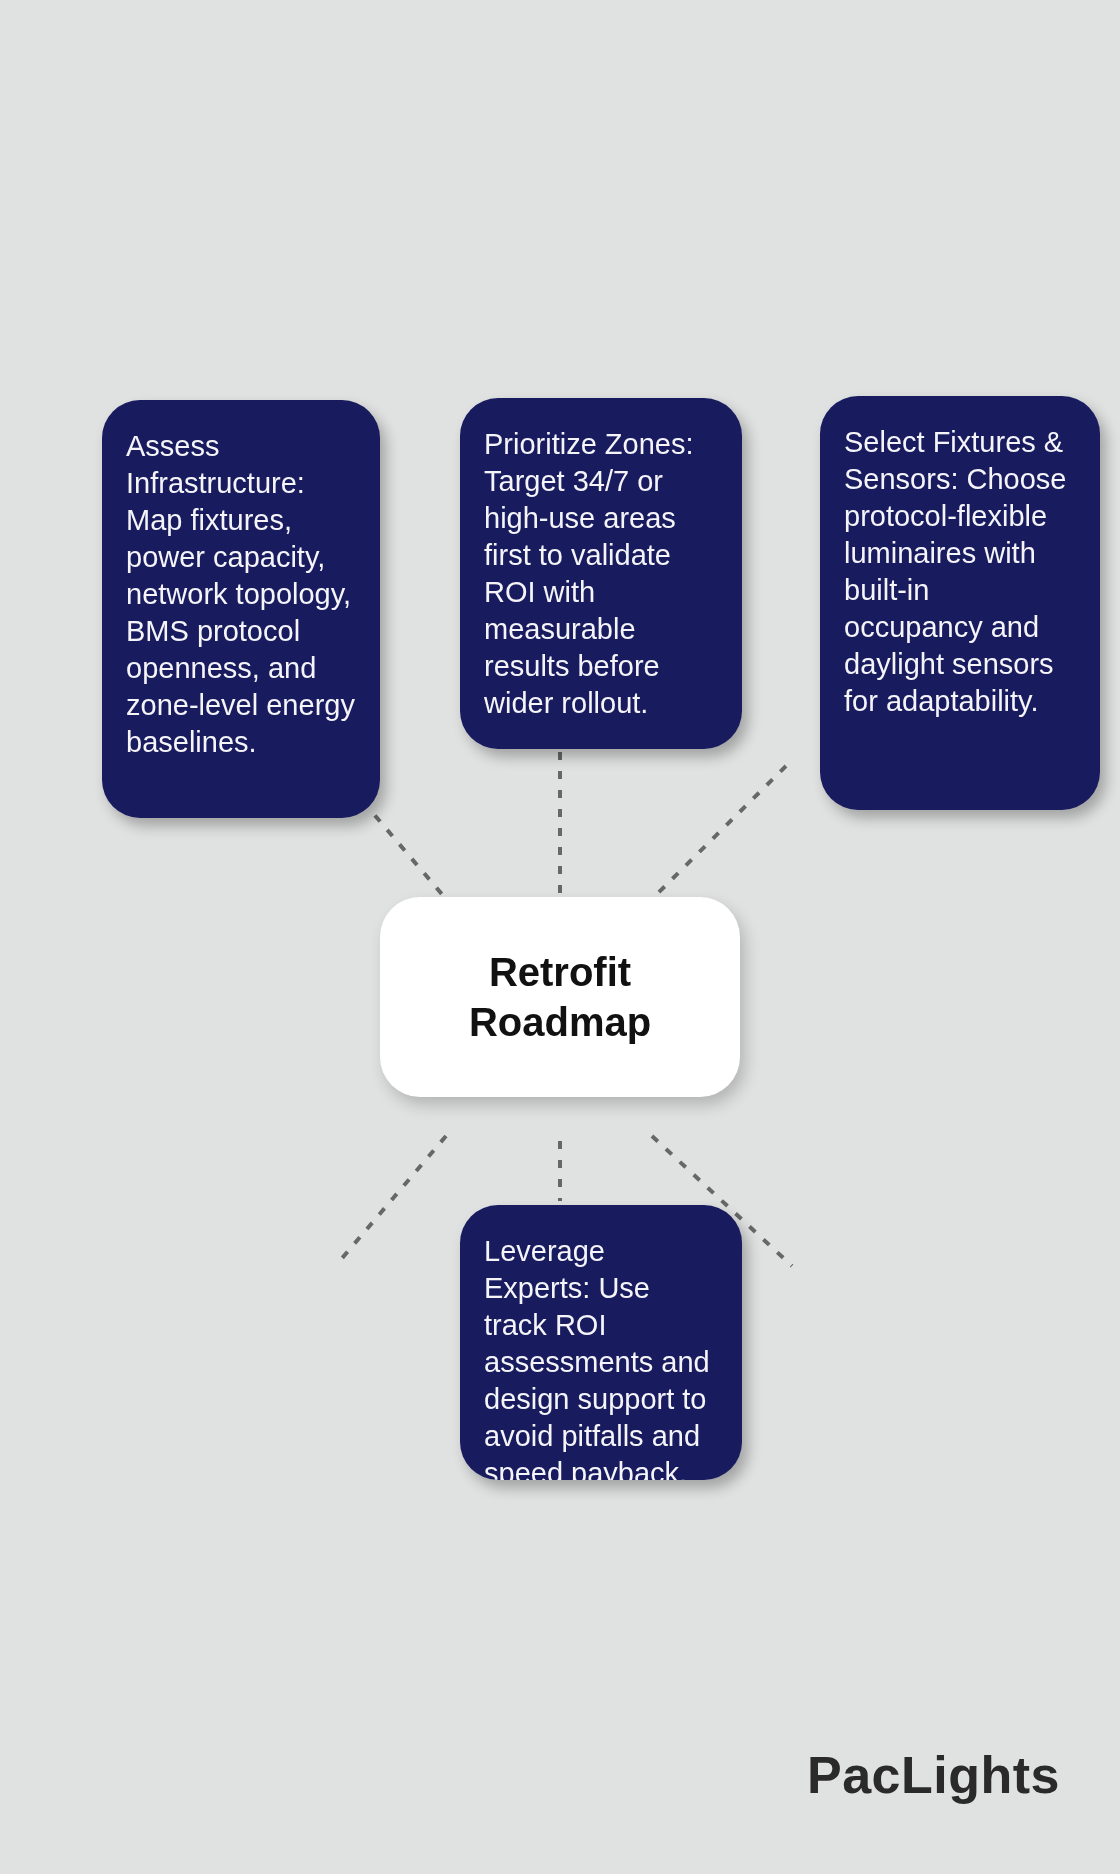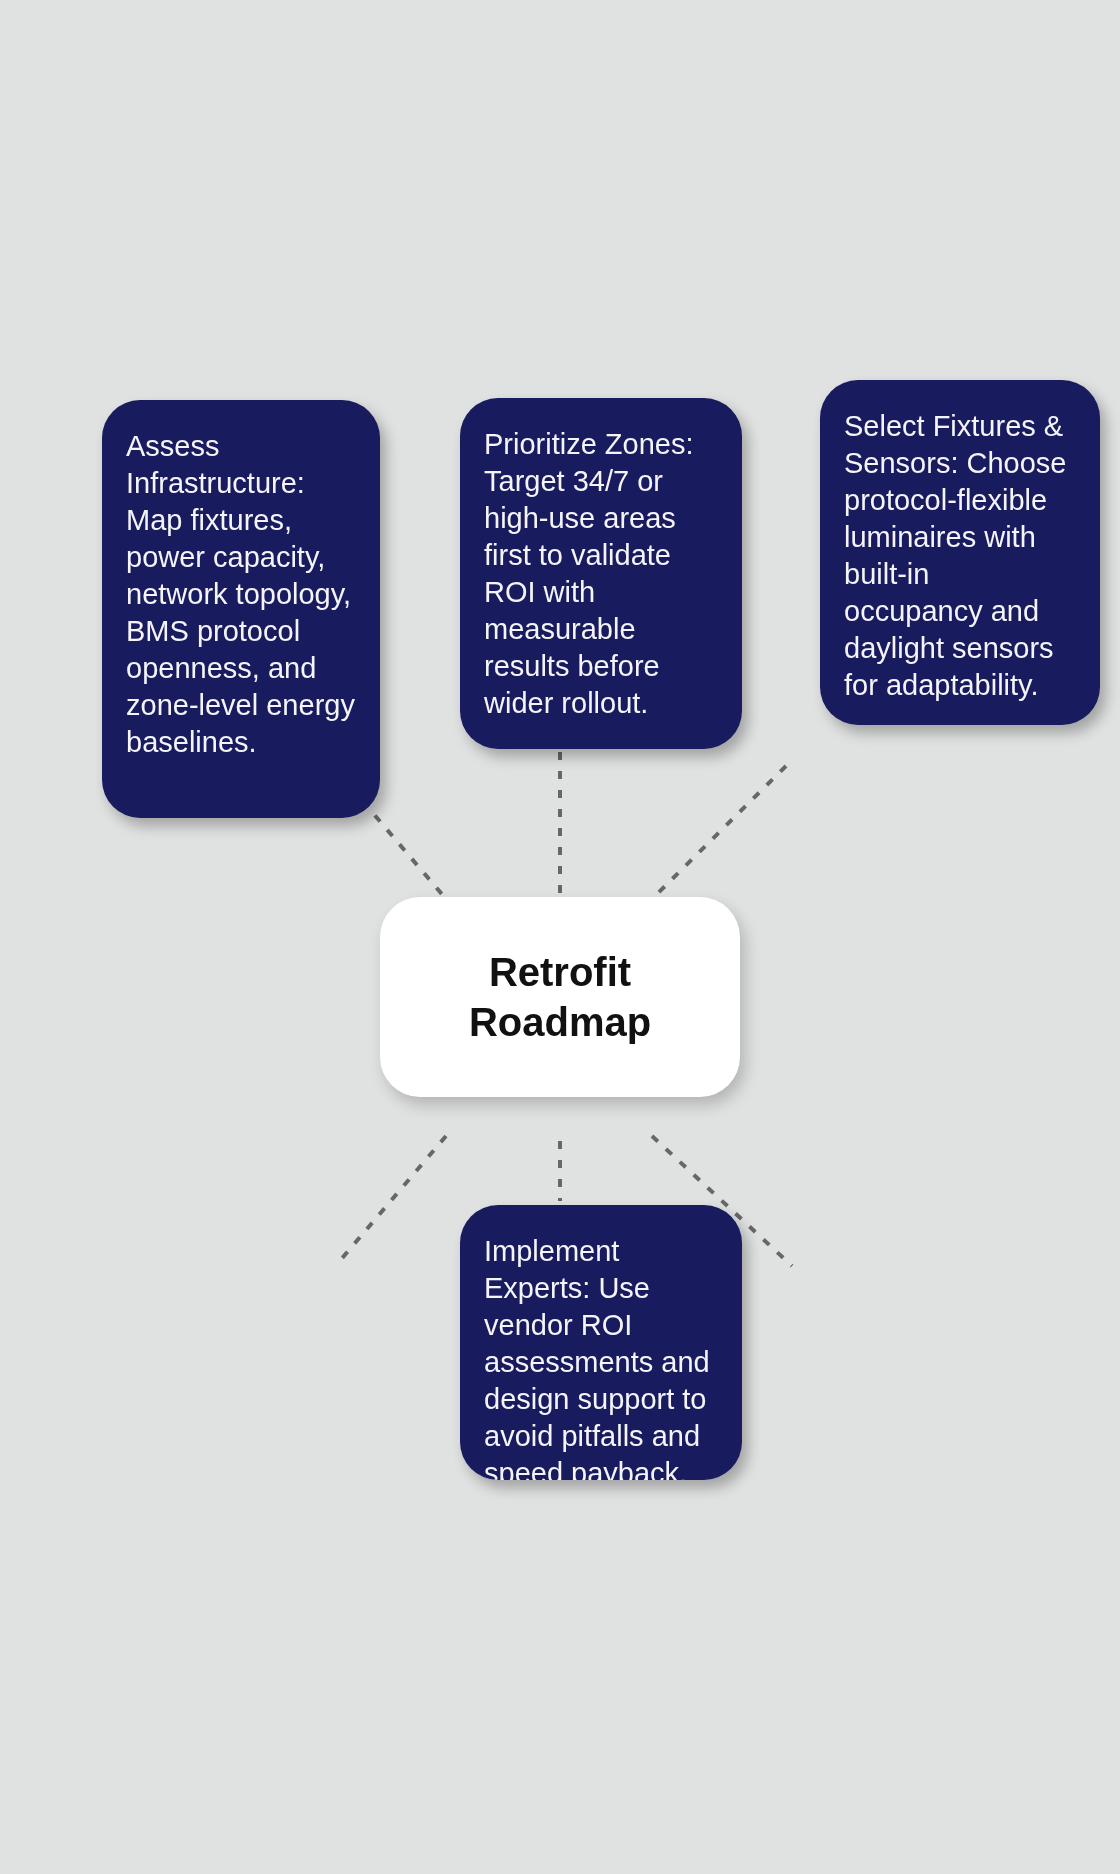--- a/index.html
+++ b/index.html
@@ -42,21 +42,21 @@
     border-radius: 38px;
     padding: 28px 24px;
     font-size: 29px;
     line-height: 37px;
     box-shadow: 6px 8px 14px rgba(0,0,0,0.28);
     overflow: hidden;
     margin-left: 40px;
   }
   .node-assess    { left: 62px;  top: 400px;  width: 278px; height: 418px; }
   .node-prioritize{ left: 420px; top: 398px;  width: 282px; height: 351px; }
-  .node-select    { left: 780px; top: 380px;  width: 280px; height: 345px; }
+  .node-select    { left: 780px; top: 396px;  width: 280px; height: 414px; }
   .node-deploy    { left: 62px;  top: 1206px; width: 278px; height: 426px; }
   .node-leverage  { left: 420px; top: 1205px; width: 282px; height: 275px; }
   .node-poe       { left: 781px; top: 1207px; width: 279px; height: 388px; }
   .center-box {
     position: absolute;
     left: 380px;
     top: 897px;
     width: 360px;
     height: 200px;
     background: #ffffff;
@@ -96,20 +96,21 @@
     <line x1="560" y1="752" x2="560" y2="893"></line>
     <line x1="786" y1="766" x2="652" y2="899"></line>
     <line x1="446" y1="1136" x2="338" y2="1263"></line>
     <line x1="560" y1="1141" x2="560" y2="1201"></line>
     <line x1="652" y1="1136" x2="792" y2="1266"></line>
   </svg>
 
   <div class="node node-assess">Assess Infrastructure: Map fixtures, power capacity, network topology, BMS protocol openness, and zone-level energy baselines.</div>
   <div class="node node-prioritize">Prioritize Zones: Target 34/7 or high-use areas first to validate ROI with measurable results before wider rollout.</div>
   <div class="node node-select">Select Fixtures &amp; Sensors: Choose protocol-flexible luminaires with built-in occupancy and daylight sensors for adaptability.</div>
-  <div class="node node-leverage">Implement Experts: Use vendor ROI assessments and design support to avoid pitfalls and speed payback.</div>
+  <div class="node node-leverage">Leverage Experts: Use track ROI assessments and design support to avoid pitfalls and speed payback.</div>
 
   <div class="center-box">
     <span class="center-label">Retrofit Roadmap</span>
   </div>
 
+  <div class="brand">PacLights</div>
 
 </div>
 
 </body></html>

